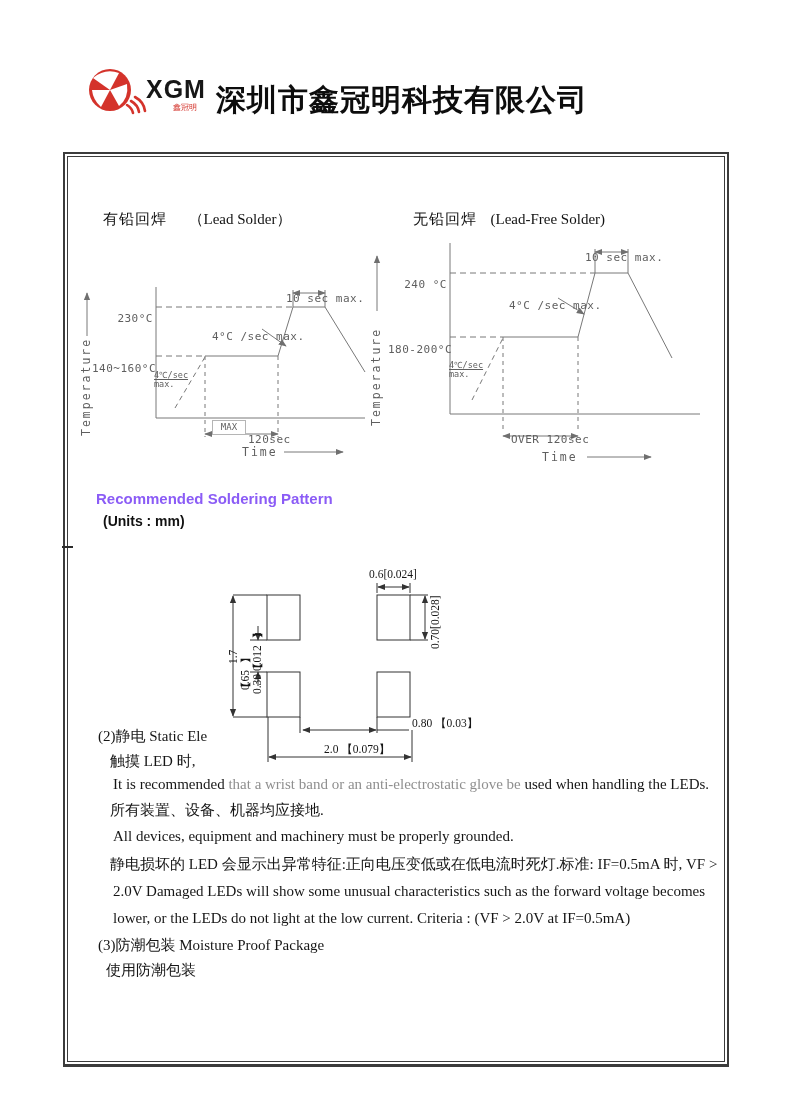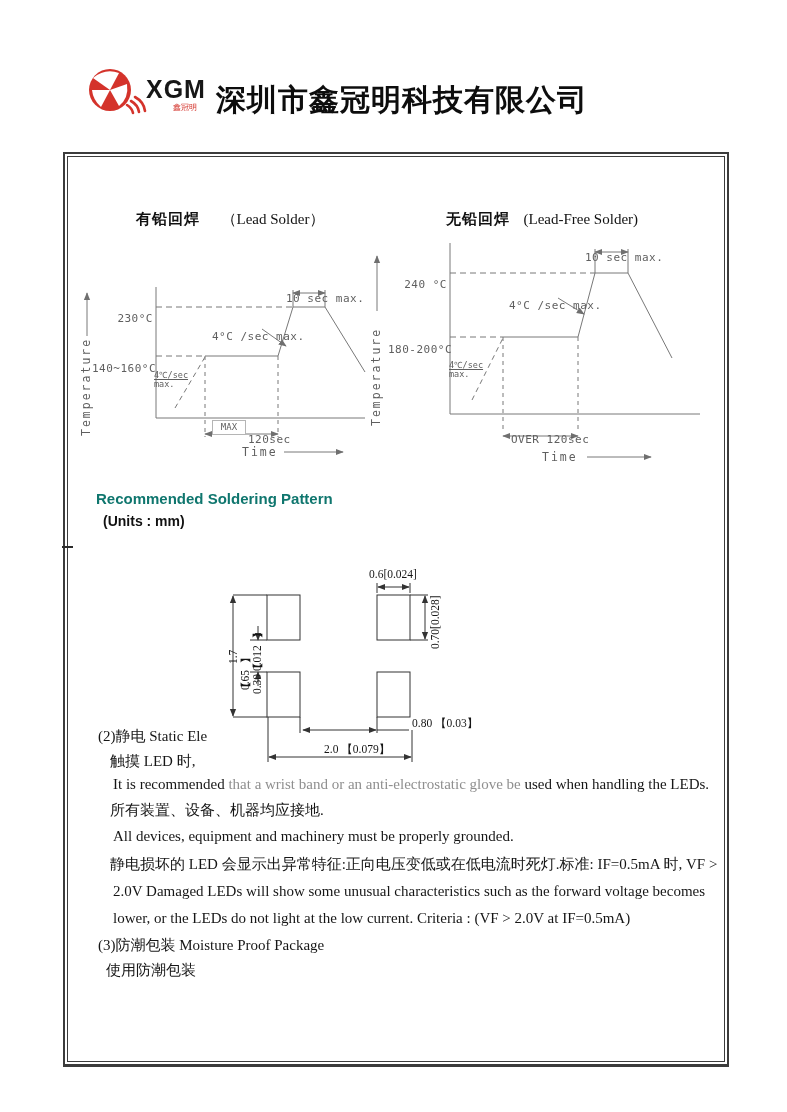--- a/index.html
+++ b/index.html
@@ -9,21 +9,21 @@
   #page{position:relative;width:787px;height:1112px;background:#ffffff;overflow:hidden;
         font-family:"Liberation Serif","DejaVu Serif",serif;color:#1c1c1c;}
   .abs{position:absolute;}
   
   #company-name{left:216px;top:80px;font-size:30px;font-weight:bold;letter-spacing:1px;color:#0d0d0d;}
   
   #frame-outer{left:63px;top:152px;width:662px;height:910px;border:2px solid #3c3c3c;border-bottom-width:3px;}
   #frame-inner{position:absolute;left:2px;top:2px;right:2px;bottom:2px;border:1px solid #3c3c3c;}
   
   .chart-title{font-size:15px;color:#111;}
-  .chart-title .cn{font-weight:bold;letter-spacing:1px;margin-left:33px;}
+  .chart-title .cn{font-weight:normal;letter-spacing:1px;}
   
   .cadlbl{font-size:11px;letter-spacing:.5px;white-space:nowrap;margin-top:12px;}
   .cadaxis{font-size:11.5px;letter-spacing:2px;white-space:nowrap;}
   .vtext{writing-mode:vertical-rl;transform:rotate(180deg);}
   .rightal{text-align:right;}
   .ramp2{font-size:8.5px;line-height:9px;}
   .ramp2 .u{text-decoration:underline;}
   #max-box{border:1px solid #b5b5b5;background:#fff;text-align:center;font-size:9px;line-height:12px;}
   
   .dimlbl{font-size:11.5px;color:#151515;white-space:nowrap;}
@@ -134,21 +134,21 @@
   <div class="abs cad cadlbl rightal" style="left:388px;top:331px;width:59px;">180-200°C</div>
   <div class="abs cad cadlbl" style="left:509px;top:287px;">4°C /sec max.</div>
   <div class="abs cad cadlbl" style="left:585px;top:239px;">10 sec max.</div>
   <div class="abs cad ramp2" style="left:449px;top:361px;width:36px;">
     <span class="u">4℃/sec</span><br>
     <span>max.</span>
   </div>
   <div class="abs cad cadlbl" style="left:511px;top:421px;">OVER 120sec</div>
   <div class="abs cad cadaxis" style="left:542px;top:450px;">Time</div>
 
-  <div class="abs sans" style="left:96px;top:490px;font-size:15px;font-weight:bold;color:#0f766e;">Recommended Soldering Pattern</div>
+  <div class="abs sans" style="left:96px;top:490px;font-size:15px;font-weight:bold;color:#8b5cf6;">Recommended Soldering Pattern</div>
   <div class="abs sans" style="left:103px;top:513px;font-size:14px;font-weight:bold;color:#111;">(Units : mm)</div>
 
   <div class="abs serif bline" style="left:98px;top:727px;">(2)静电  Static Ele</div>
   <div class="abs serif bline" style="left:110px;top:752px;">触摸  LED  时,</div>
   <div class="abs serif bline" style="left:113px;top:776px;">
     <span>It is recommended </span><span class="faint">that a wrist band or an anti-electrostatic glove be </span><span>used when handling the LEDs.</span>
   </div>
   <div class="abs serif bline" style="left:110px;top:801px;">所有装置、设备、机器均应接地.</div>
   <div class="abs serif bline" style="left:113px;top:828px;">All devices, equipment and machinery must be properly grounded.</div>
   <div class="abs serif bline" style="left:110px;top:855px;">静电损坏的  LED  会显示出异常特征:正向电压变低或在低电流时死灯.标准: IF=0.5mA  时, VF &gt;</div>

